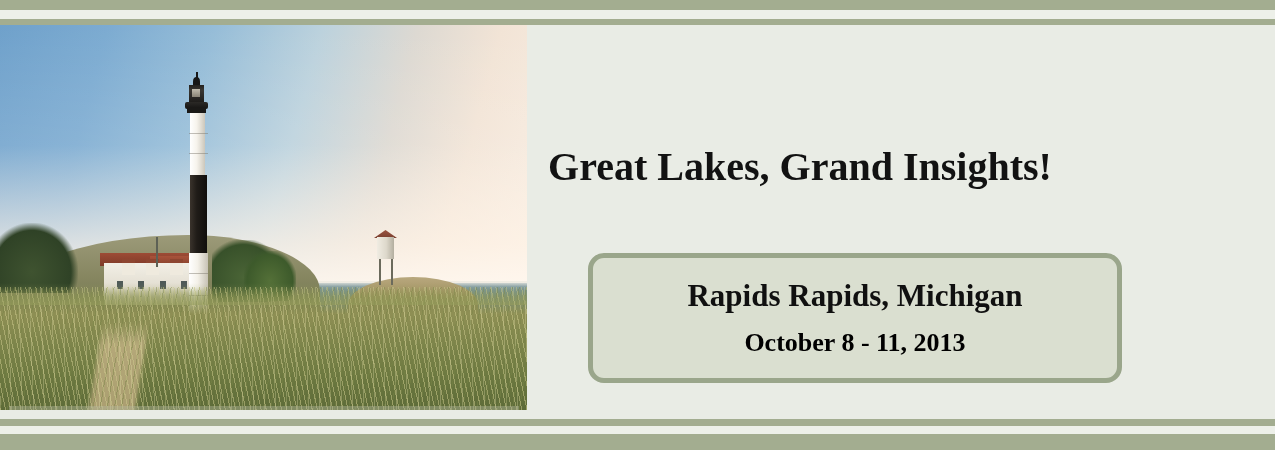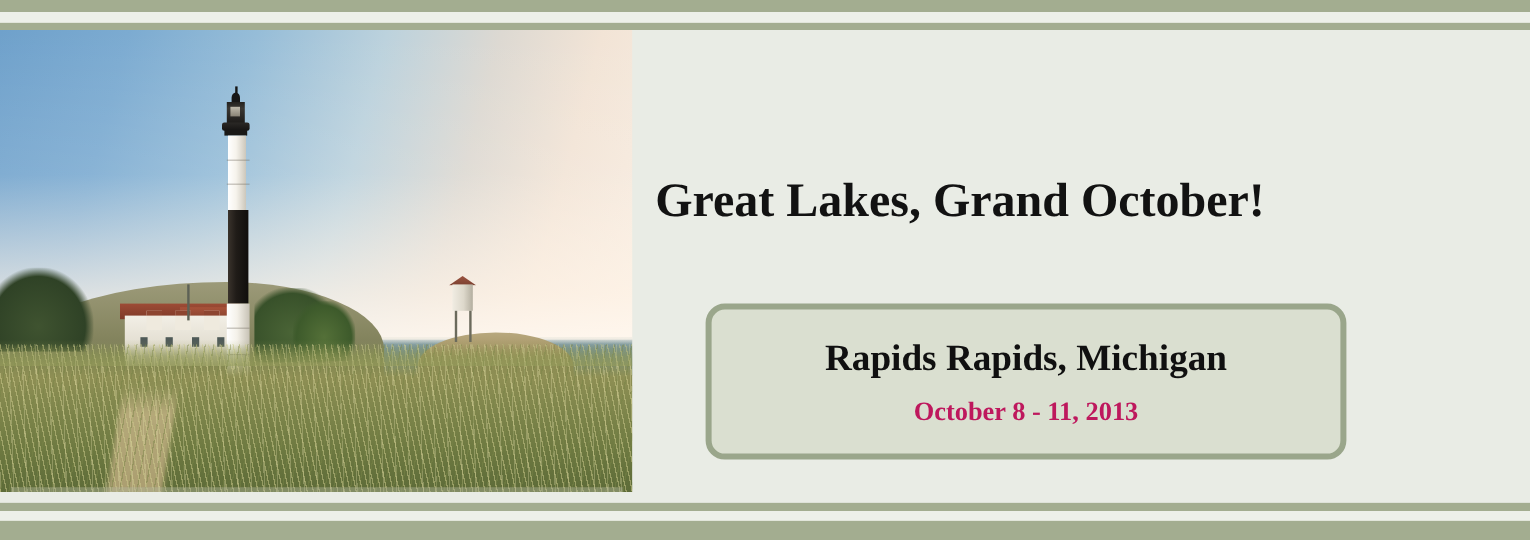--- a/index.html
+++ b/index.html
@@ -375,23 +375,23 @@
     justify-content: center;
   }
   .city {
     font-size: 31px;
     font-weight: 700;
     color: #101010;
     margin-bottom: 14px;
     white-space: nowrap;
   }
   .dates {
-    font-size: 22px;
+    font-size: 26px;
     font-weight: 700;
-    color: #be185d;
+    color: #000000;
     white-space: nowrap;
   }
 </style>
 </head>
 <body>
 
 <div class="banner">
 
   <div class="band band-top-1"></div>
   <div class="band band-top-gap"></div>
@@ -451,21 +451,21 @@
       <div class="grass-tex"></div>
       <div class="grass-top-soft"></div>
       <div class="grass-bloom"></div>
     </div>
 
     <div class="caption-bar">
       
     </div>
   </div>
 
-  <div class="subhead">Great Lakes, Grand October!</div>
+  <div class="subhead">Great Lakes, Grand Insights!</div>
 
   <div class="infobox">
     <div class="city">Rapids Rapids, Michigan</div>
     <div class="dates">October 8 - 11, 2013</div>
   </div>
 
   <div class="band band-bot-1"></div>
   <div class="band band-bot-gap"></div>
   <div class="band band-bot-2"></div>
 

